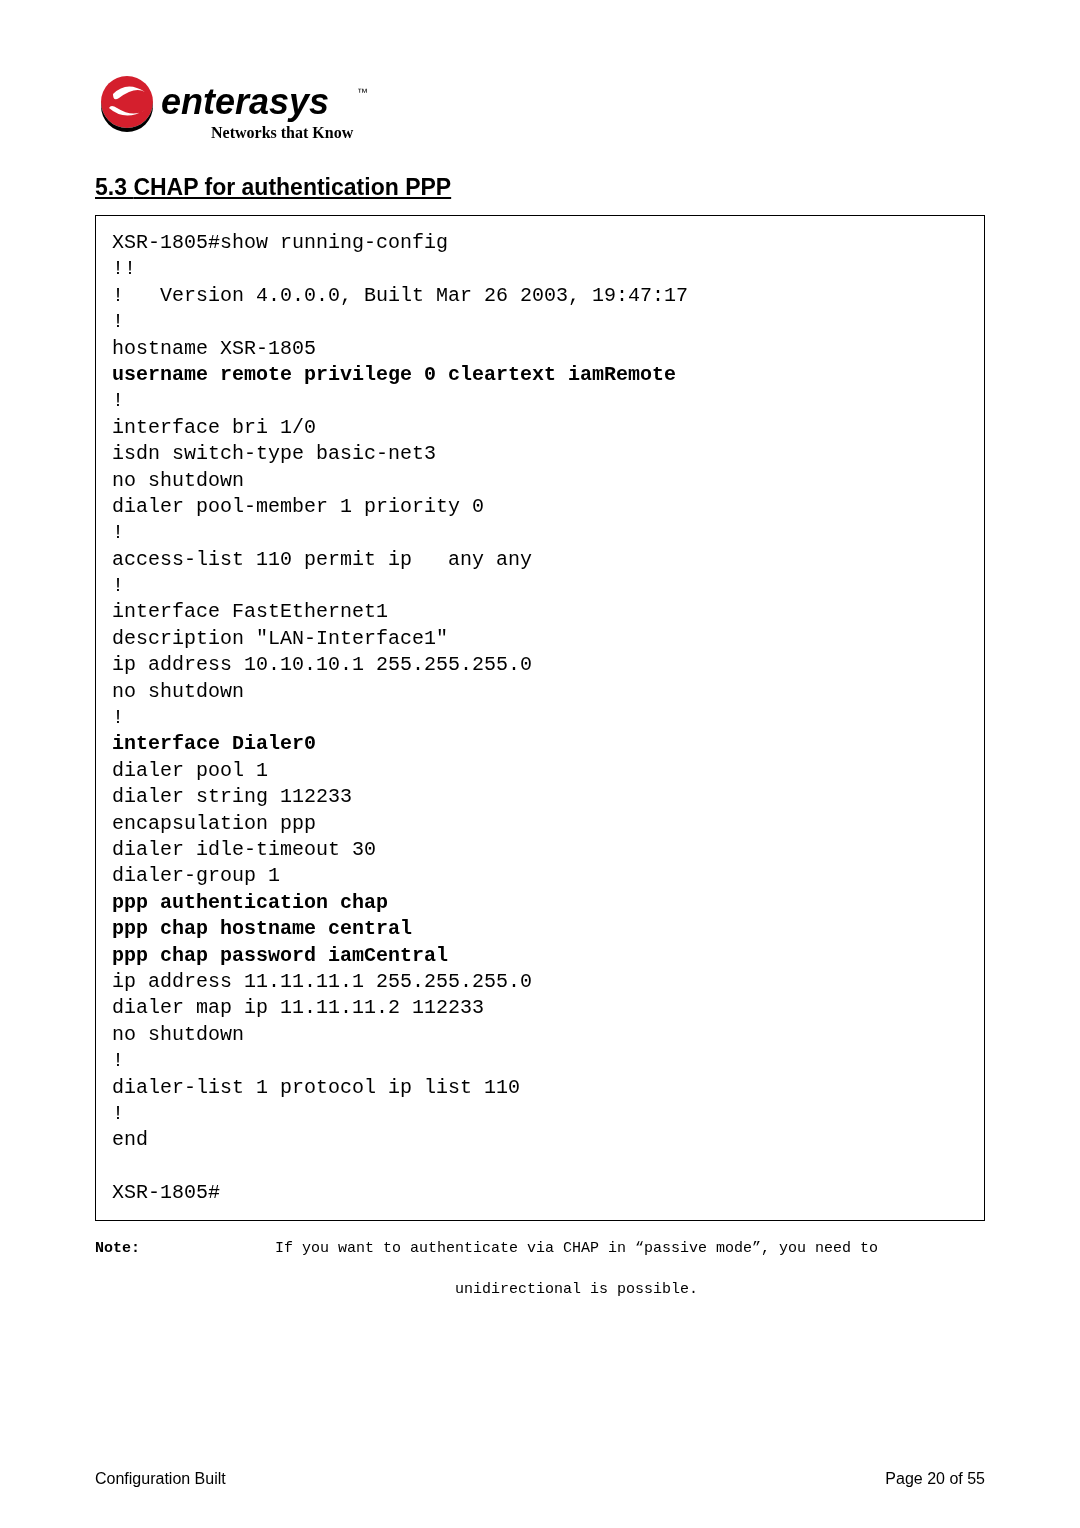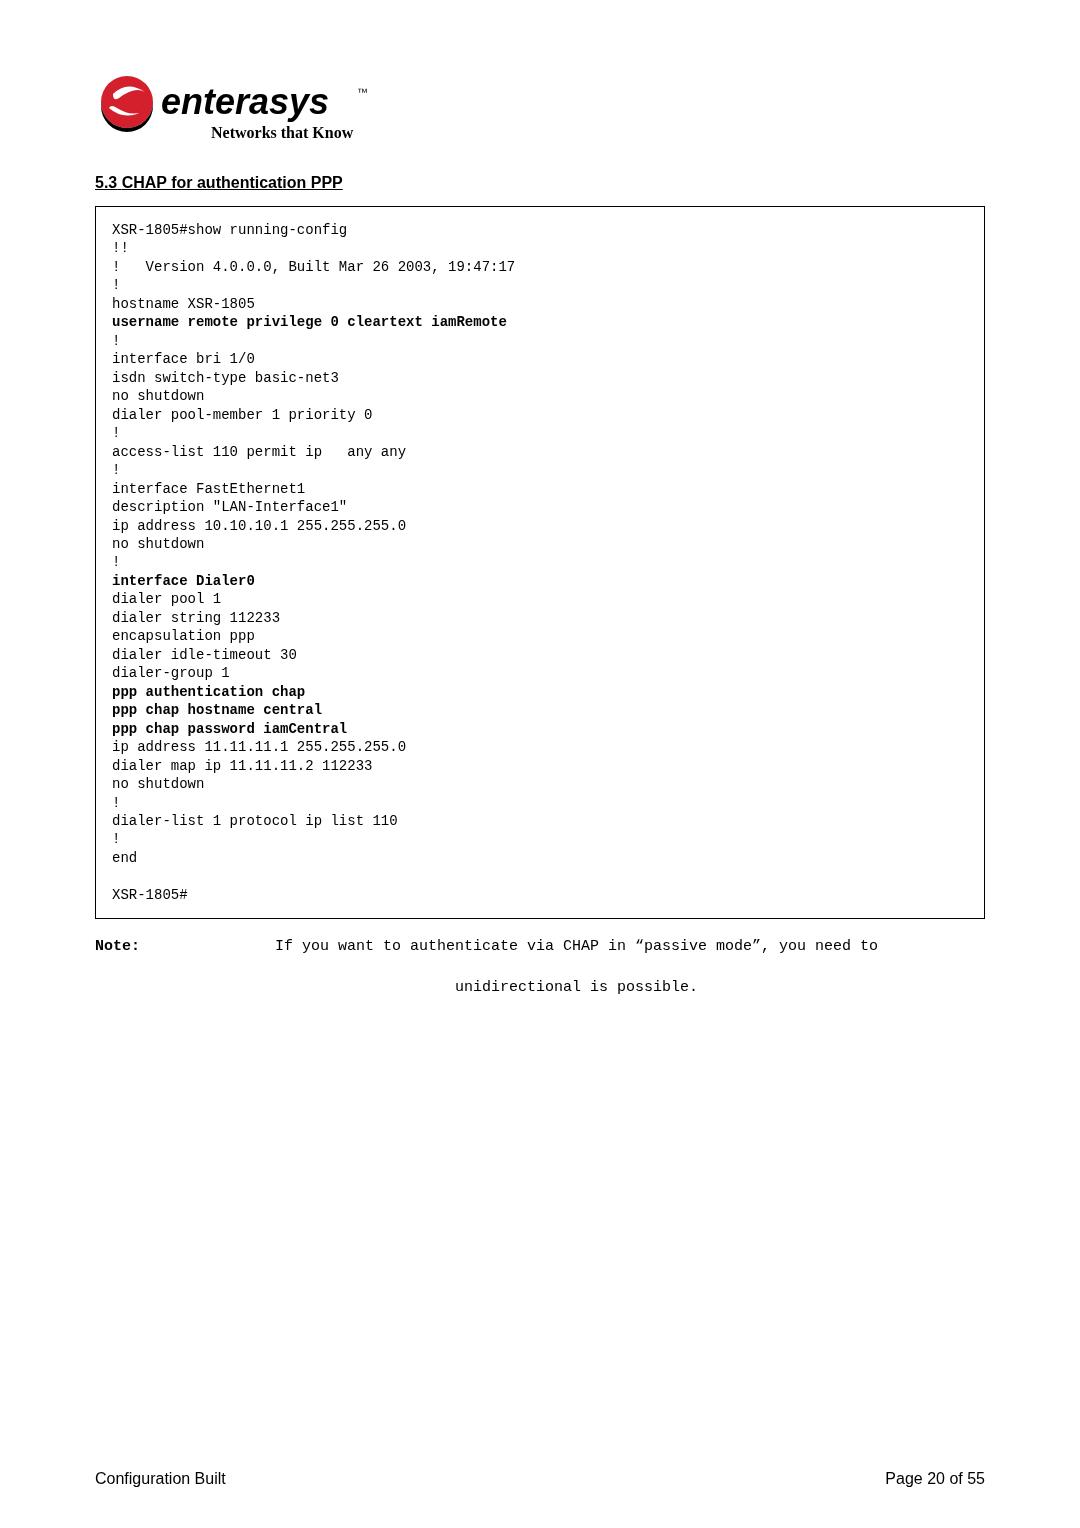--- a/index.html
+++ b/index.html
@@ -16,31 +16,31 @@
     position: relative;
   }
   .logo-block {
     margin-bottom: 18px;
   }
   .logo-svg {
     width: 310px;
     height: 80px;
   }
   .section-heading {
-    font-size: 16px;
+    font-size: 23px;
     font-weight: bold;
     text-decoration: underline;
     margin: 8px 0 14px 0;
     color: #000;
   }
   .code-box {
     border: 1px solid #000;
     padding: 14px 16px 14px 16px;
     font-family: "Courier New", Courier, monospace;
-    font-size: 14px;
+    font-size: 20px;
     line-height: 1.32;
     white-space: pre;
     color: #000;
   }
   .code-line { display: block; }
   .bold { font-weight: bold; }
   .note-block {
     font-family: "Courier New", Courier, monospace;
     font-size: 15px;
     line-height: 1.35;

